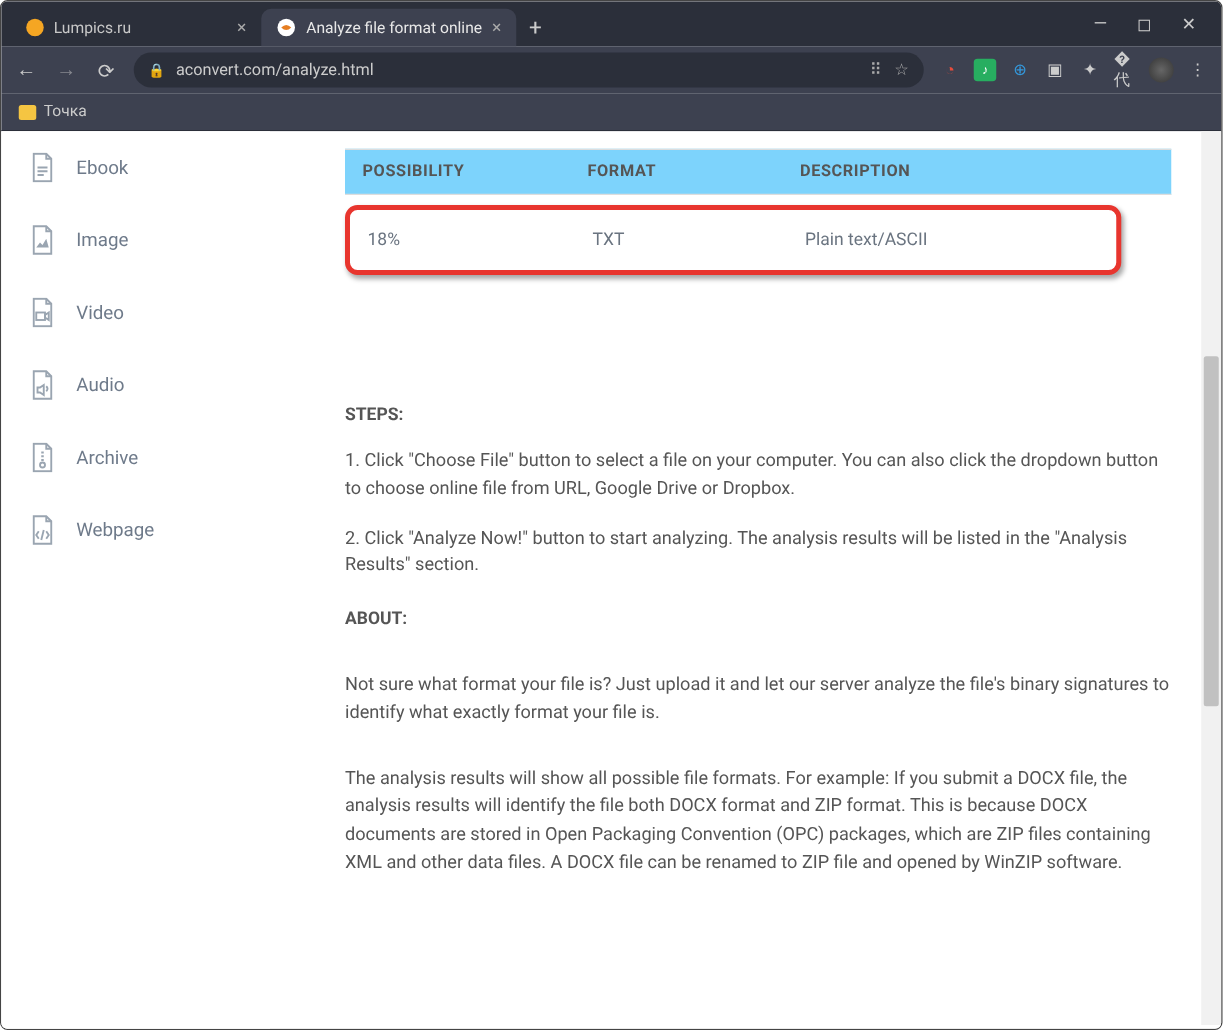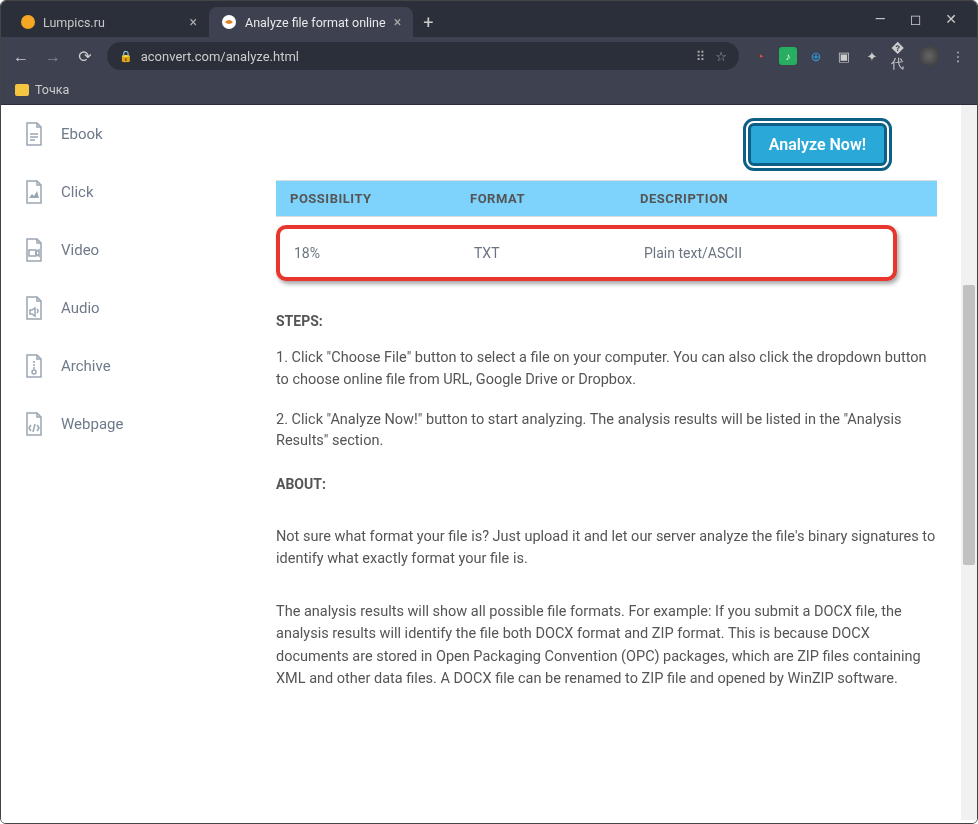--- a/index.html
+++ b/index.html
@@ -51,21 +51,21 @@
 .analyze-wrap { display: flex; justify-content: flex-end; margin-top: 18px; margin-right: 50px; }
 .analyze-btn { background: #2aa8d8; color: #fff; border: 3px solid #0d5f85; padding: 9px 18px; font-size: 16px; font-weight: 600; border-radius: 6px; cursor: pointer; outline: 3px solid #0d5f85; outline-offset: 2px; }
 .results-title { margin-top: 40px; font-size: 16px; color: #666; font-weight: 400; }
 .results-table { margin-top: 14px; width: 100%; }
 .results-header { display: flex; background: #7dd3fc; border-top: 1px solid #ddd; border-bottom: 1px solid #ddd; padding: 10px 14px; font-weight: 700; font-size: 13px; color: #555; letter-spacing: 0.5px; }
 .col1 { width: 180px; }
 .col2 { width: 170px; }
 .col3 { flex: 1; }
 .results-row-wrap { position: relative; margin-top: 8px; }
 .results-row { display: flex; padding: 16px 14px; font-size: 14px; color: #6a7480; border: 4px solid #e8352e; border-radius: 10px; box-shadow: 2px 3px 4px rgba(0,0,0,0.35); background: #fff; margin-right: 40px; }
-.steps-title { margin-top: 32px; font-weight: 700; font-size: 14px; color: #555; }
+.steps-title { margin-top: 104px; font-weight: 700; font-size: 14px; color: #555; }
 .step-text { margin-top: 18px; font-size: 14.5px; color: #555; line-height: 1.5; }
 .about-title { margin-top: 24px; font-weight: 700; font-size: 14px; color: #555; }
 .about-text { margin-top: 34px; font-size: 14.5px; color: #555; line-height: 1.55; }
 .about-text + .about-text { margin-top: 30px; }
 </style>
 </head>
 <body>
 
 <div class="titlebar">
   <div class="tabs">
@@ -137,21 +137,21 @@
       <span>Ebook</span>
     </div>
     <div class="sidebar-item">
       <span class="sidebar-icon">
           <svg width="20" height="24" viewBox="0 0 20 24">
             <path d="M3 1h10l4 4v18H3z"></path>
             <path d="M13 1v4h4"></path>
             <path d="M5 18l3-4 2 2 3-5 2 7z" fill="#9aa5b1" stroke="none"></path>
           </svg>
         </span>
-      <span>Click</span>
+      <span>Image</span>
     </div>
     <div class="sidebar-item">
       <span class="sidebar-icon">
           <svg width="20" height="24" viewBox="0 0 20 24">
             <path d="M3 1h10l4 4v18H3z"></path>
             <path d="M13 1v4h4"></path>
             <rect x="5" y="12" width="7" height="6"></rect>
             <path d="M12 14l3-2v6l-3-2z"></path>
           </svg>
         </span>
@@ -185,23 +185,20 @@
             <path d="M3 1h10l4 4v18H3z"></path>
             <path d="M13 1v4h4"></path>
             <path d="M7 13l-2 3 2 3M13 13l2 3-2 3M11 12l-2 8"></path>
           </svg>
         </span>
       <span>Webpage</span>
     </div>
   </div>
 
   <div class="main">
-    <div class="analyze-wrap">
-      <button class="analyze-btn">Analyze Now!</button>
-    </div>
     <div class="results-table">
       <div class="results-header">
         <div class="col1">POSSIBILITY</div>
         <div class="col2">FORMAT</div>
         <div class="col3">DESCRIPTION</div>
       </div>
       <div class="results-row-wrap">
         <div class="results-row">
           <div class="col1">18%</div>
           <div class="col2">TXT</div>

